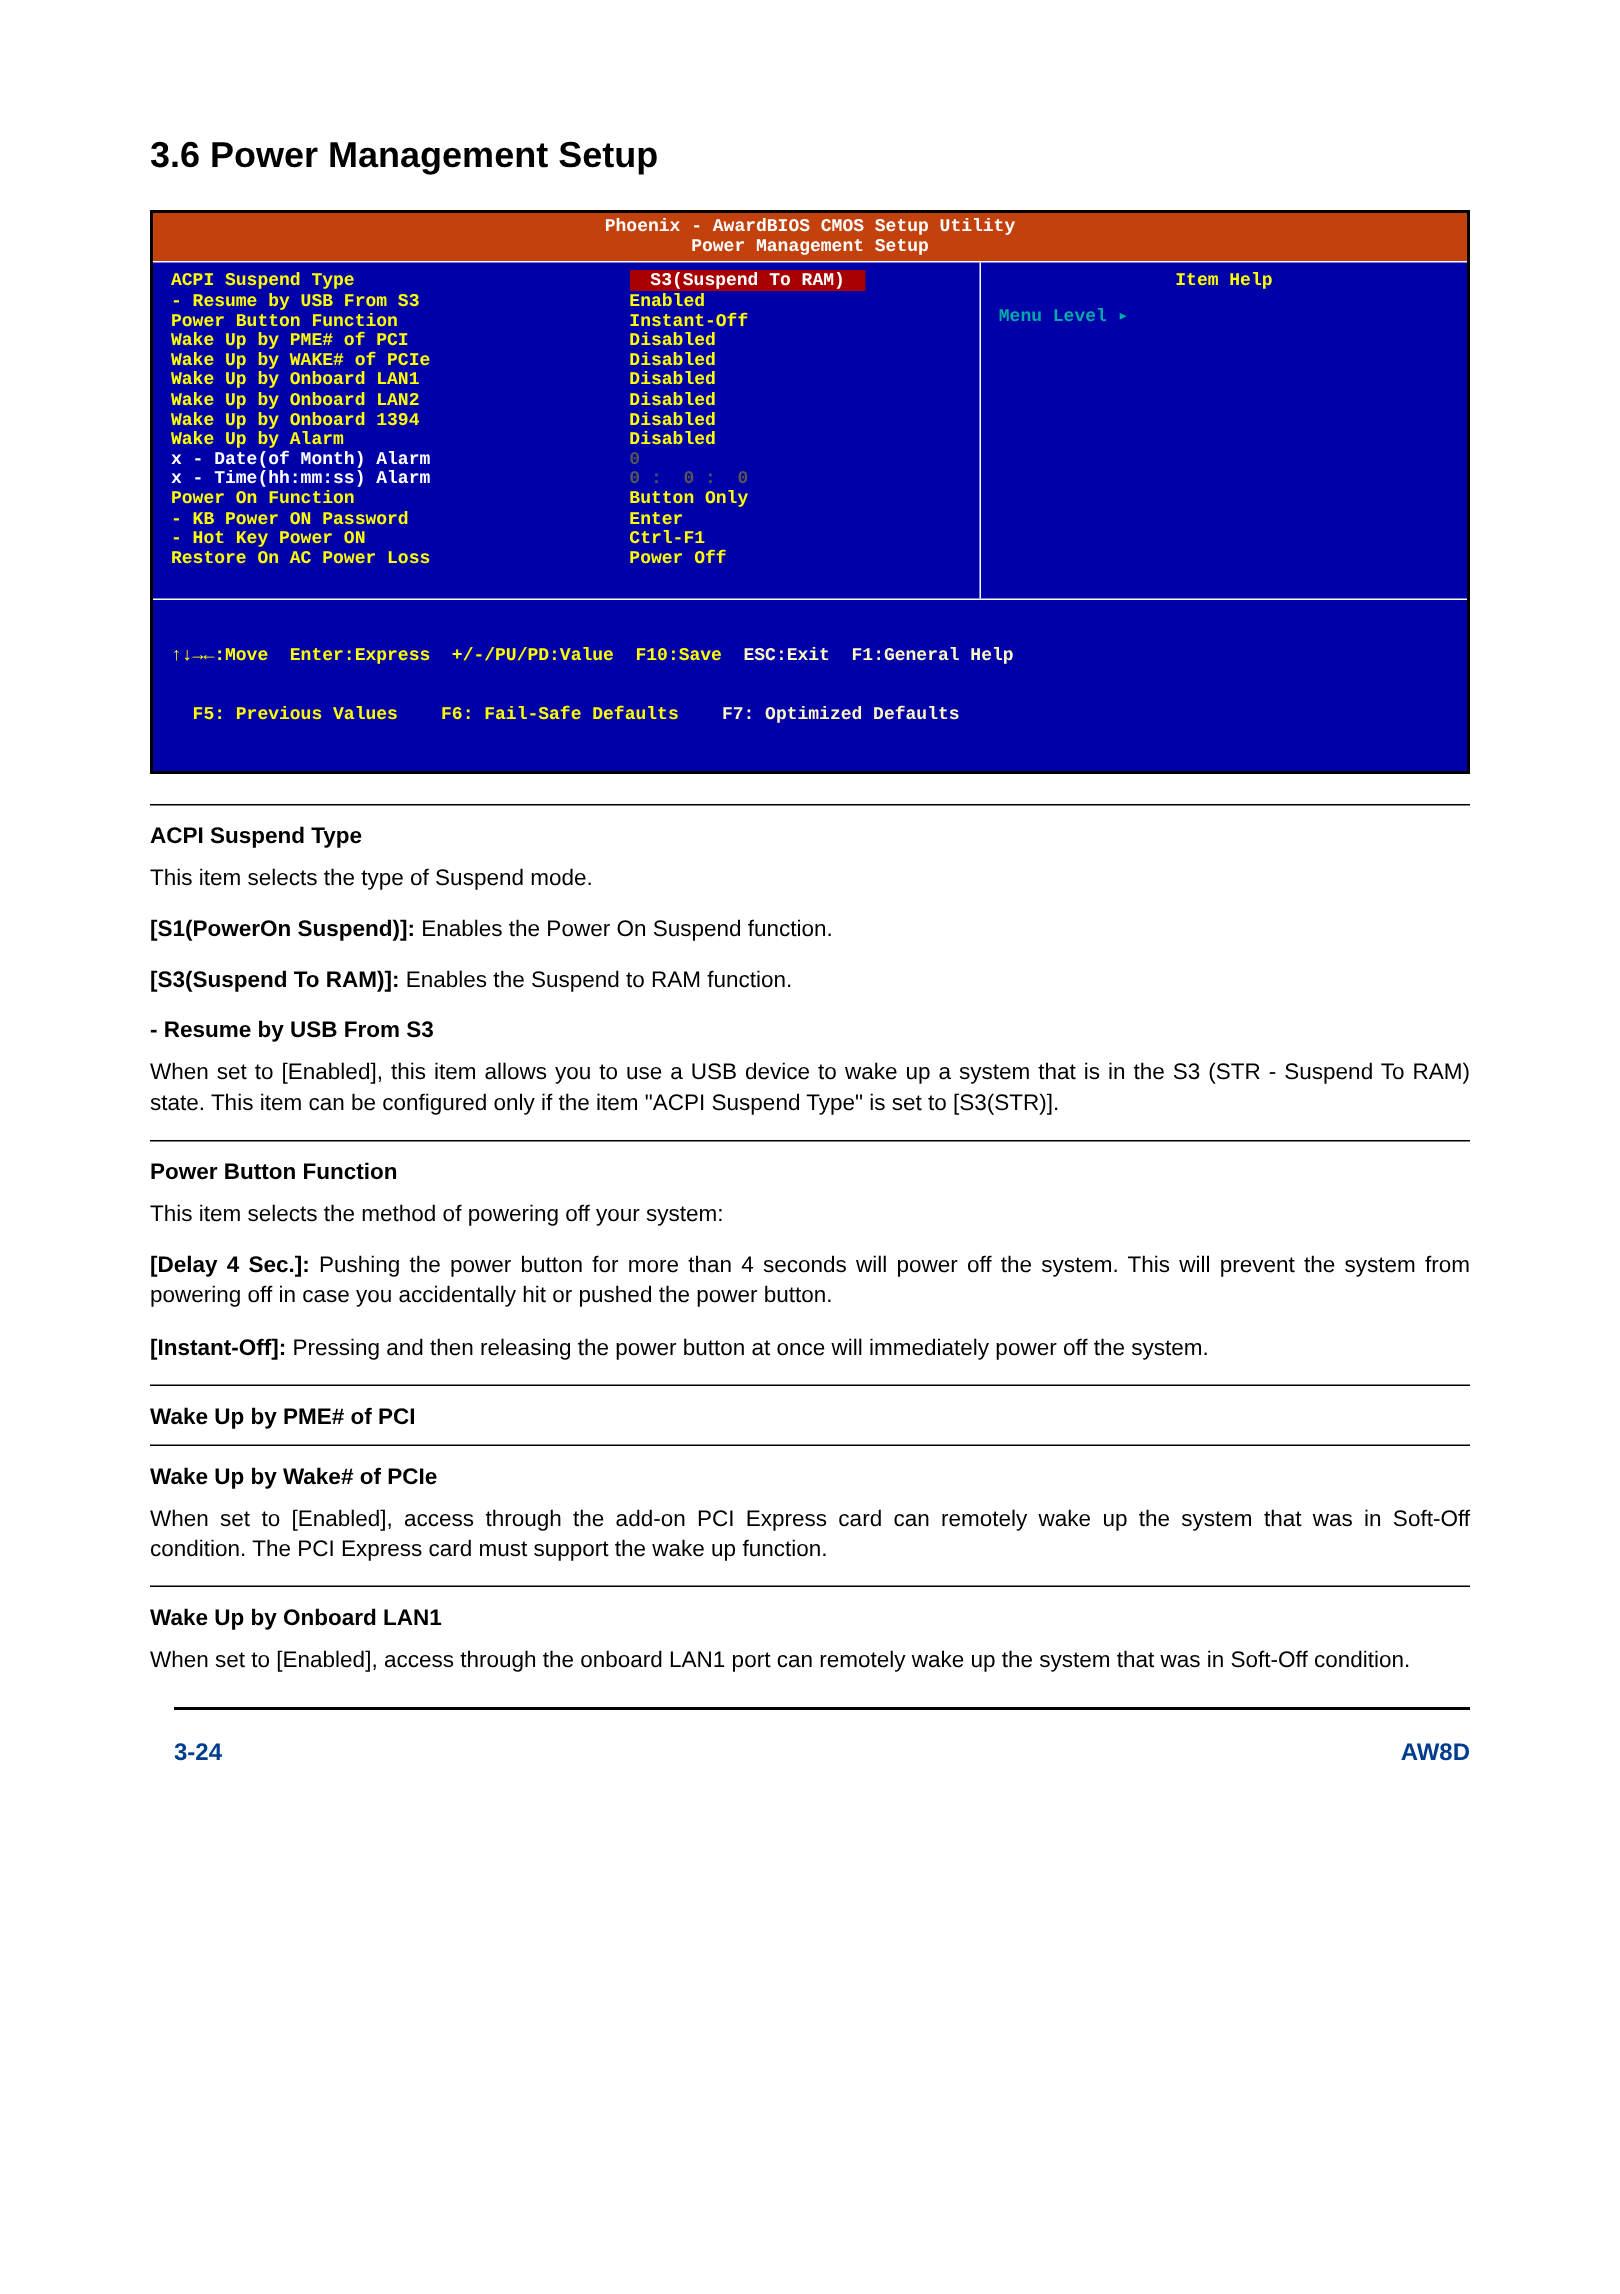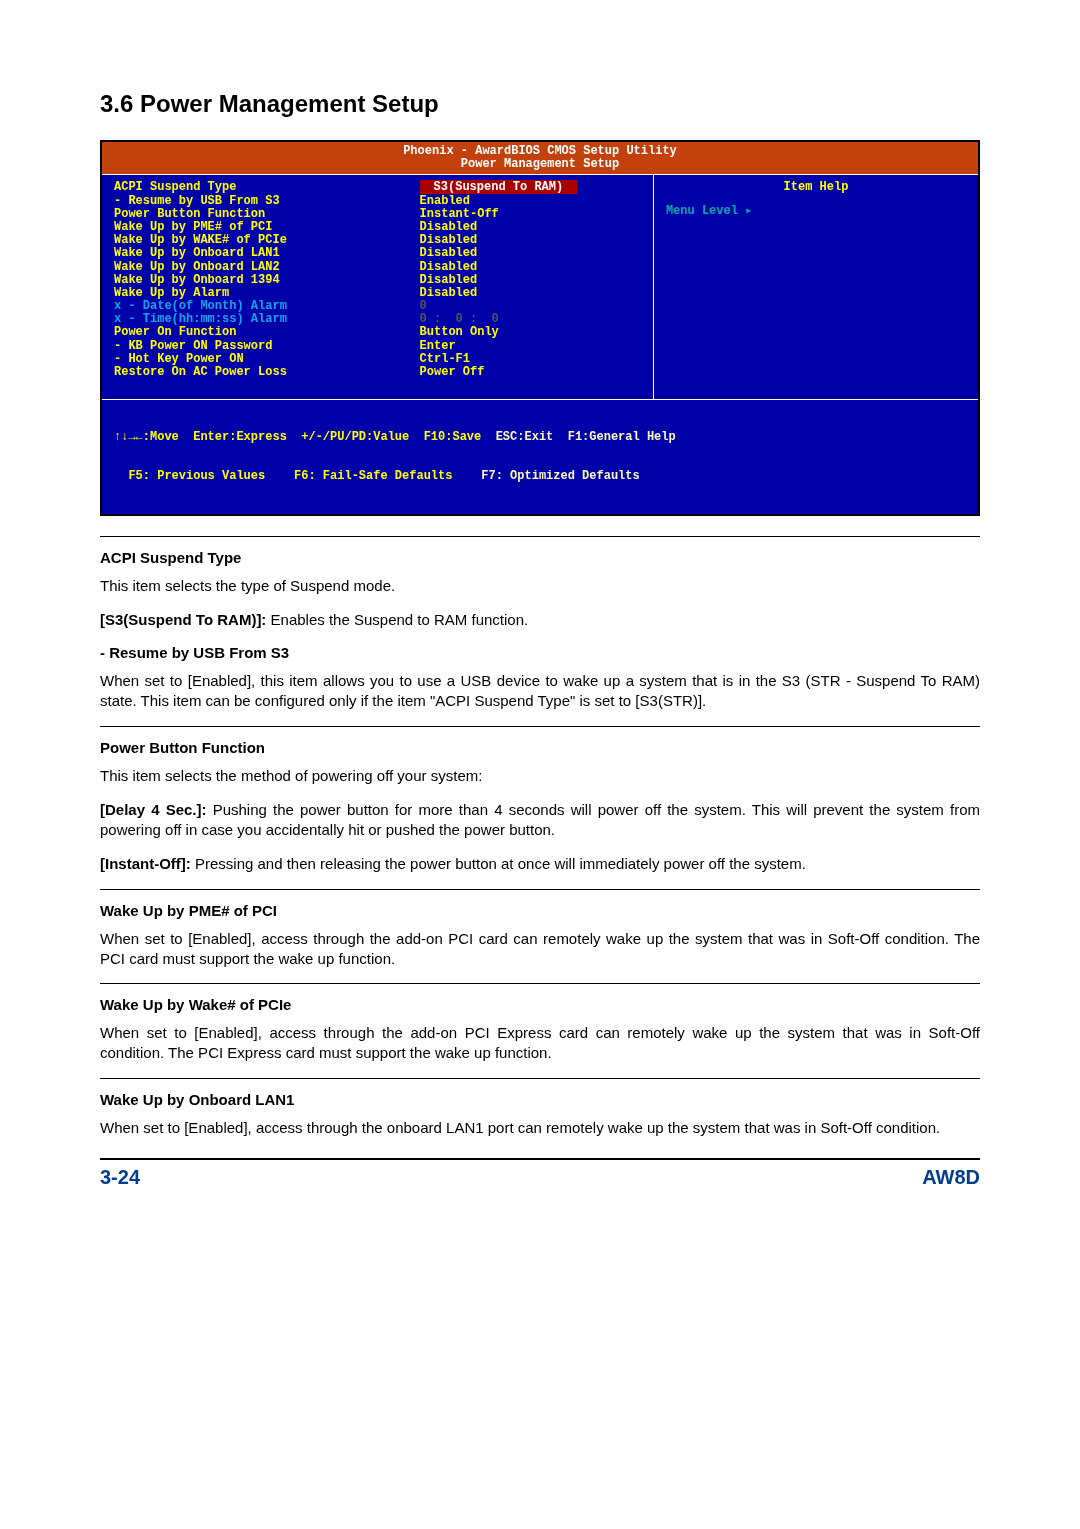--- a/index.html
+++ b/index.html
@@ -69,21 +69,21 @@
       color: #ffff00;
     }
     .bios-highlighted {
       background: #a80000;
       color: #fff;
       padding: 0 14px;
     }
     .bios-disabled {
       color: #555;
     }
-    .bios-disabled .bios-label { color: #0ea5e9; }
+    .bios-disabled .bios-label { color: #ffffff; }
     .bios-disabled .bios-value { color: #555; }
     .bios-footer {
       border-top: 1px solid #fff;
       padding: 4px 12px;
       color: #ffff00;
       white-space: pre;
     }
     .bios-footer .red { color: #fef9c3; background: transparent; }
     .item-help {
       color: #ffff00;
@@ -119,24 +119,25 @@
     .sub-h {
       font-size: 15px;
       font-weight: bold;
       margin-bottom: 10px;
     }
     .footer {
       display: flex;
       justify-content: space-between;
       border-top: 2px solid #000;
       margin-top: 20px;
-      padding-top: 6px;
-      font-size: 20px;
+      padding-top: 20px;
+      font-size: 16px;
       font-weight: bold;
       color: #003d8f;
+      margin-left: 16px;
     }
   </style>
 </head>
 <body>
 
 <div class="page">
   <h1>3.6 Power Management Setup</h1>
 
   <div class="bios-box">
     <div class="bios-title">
@@ -168,35 +169,35 @@
     </div>
     <div class="bios-footer">
       <div><span>↑↓→←:Move  Enter:Express  +/-/PU/PD:Value  F10:Save  </span><span class="red">ESC:Exit  F1:General Help</span></div>
       <div><span>  F5: Previous Values    F6: Fail-Safe Defaults    </span><span class="red">F7: Optimized Defaults</span></div>
     </div>
   </div>
 
   <div class="section">
     <h2>ACPI Suspend Type</h2>
     <p class="first-p">This item selects the type of Suspend mode.</p>
+    <p><span class="opt">[S1(PowerOn Suspend)]:</span><span> Enables the Power On Suspend function.</span></p>
     <p><span class="opt">[S3(Suspend To RAM)]:</span><span> Enables the Suspend to RAM function.</span></p>
     <div class="sub-h">-   Resume by USB From S3</div>
     <p>When set to [Enabled], this item allows you to use a USB device to wake up a system that is in the S3 (STR - Suspend To RAM) state. This item can be configured only if the item "ACPI Suspend Type" is set to [S3(STR)].</p>
   </div>
 
   <div class="section">
     <h2>Power Button Function</h2>
     <p class="first-p">This item selects the method of powering off your system:</p>
     <p><span class="opt">[Delay 4 Sec.]:</span><span> Pushing the power button for more than 4 seconds will power off the system. This will prevent the system from powering off in case you accidentally hit or pushed the power button.</span></p>
     <p><span class="opt">[Instant-Off]:</span><span> Pressing and then releasing the power button at once will immediately power off the system.</span></p>
   </div>
 
   <div class="section">
     <h2>Wake Up by PME# of PCI</h2>
-    <p class="first-p">When set to [Enabled], access through the add-on PCI card can remotely wake up the system that was in Soft-Off condition. The PCI card must support the wake up function.</p>
   </div>
 
   <div class="section">
     <h2>Wake Up by Wake# of PCIe</h2>
     <p class="first-p">When set to [Enabled], access through the add-on PCI Express card can remotely wake up the system that was in Soft-Off condition. The PCI Express card must support the wake up function.</p>
   </div>
 
   <div class="section">
     <h2>Wake Up by Onboard LAN1</h2>
     <p class="first-p">When set to [Enabled], access through the onboard LAN1 port can remotely wake up the system that was in Soft-Off condition.</p>

